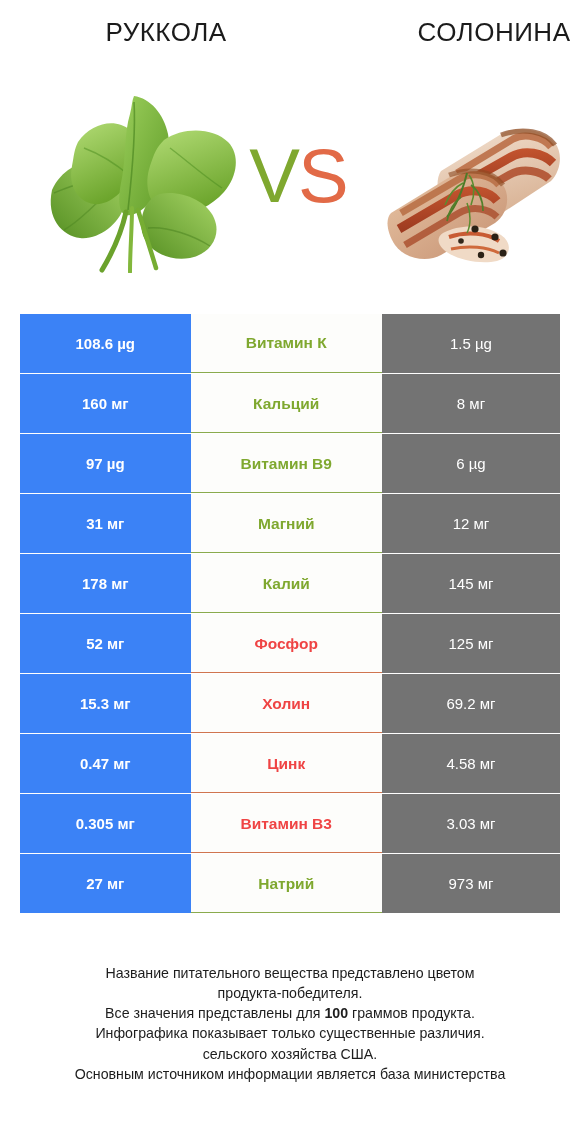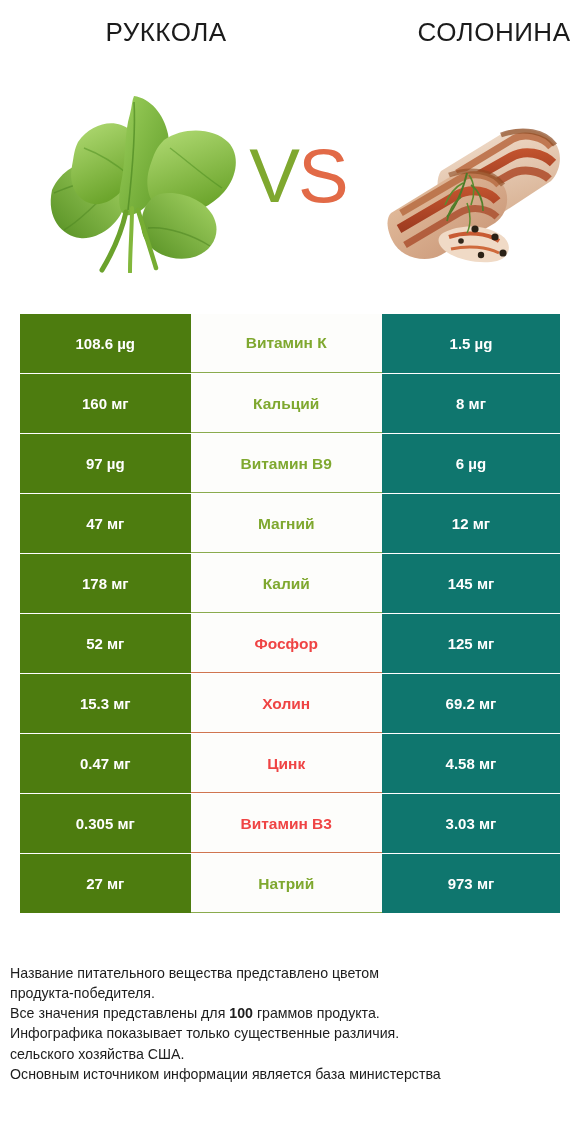--- a/index.html
+++ b/index.html
@@ -83,48 +83,49 @@
   .cell {
     display: flex;
     align-items: center;
     justify-content: center;
     box-sizing: border-box;
     font-size: 15px;
     line-height: 1;
   }
   .cell.left {
     width: 180px;
-    background: #4d7c0f;
+    background: #3b82f6;
     color: #ffffff;
     font-weight: 700;
   }
   .cell.mid {
     width: 202px;
     background: #fdfdfb;
     font-weight: 700;
     font-size: 15.5px;
     border-bottom: 1px solid #7FA82F;
     border-top: 1px solid transparent;
   }
   .cell.mid.win-green  { color: #7FA82F; border-bottom-color: #8aab4d; }
   .cell.mid.win-orange { color: #ef4444; border-bottom-color: #d0754f; }
   .row:first-child .cell.mid { border-top: none; }
   .cell.right {
     width: 188px;
-    background: #0f766e;
+    background: #737373;
     color: #ffffff;
-    font-weight: 700;
+    font-weight: 400;
   }
 
   
   .footer {
     position: absolute;
     top: 963px;
     left: 0;
     right: 0;
+    text-align: center;
     font-size: 14.2px;
     line-height: 1.42;
     color: #1d1d1d;
     padding: 0 10px;
   }
   .footer .ln { display: block; }
   .footer b { font-weight: 700; }
 </style>
 </head>
 <body>
@@ -258,21 +259,21 @@
     <div class="cell right">8 мг</div>
   </div>
 
   <div class="row">
     <div class="cell left">97 µg</div>
     <div class="cell mid win-green">Витамин B9</div>
     <div class="cell right">6 µg</div>
   </div>
 
   <div class="row">
-    <div class="cell left">47 мг</div>
+    <div class="cell left">31 мг</div>
     <div class="cell mid win-green">Магний</div>
     <div class="cell right">12 мг</div>
   </div>
 
   <div class="row">
     <div class="cell left">178 мг</div>
     <div class="cell mid win-green">Калий</div>
     <div class="cell right">145 мг</div>
   </div>
 

